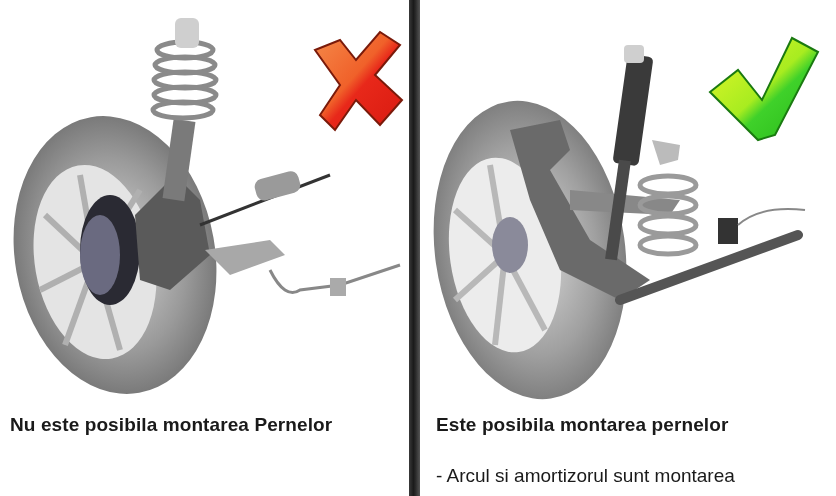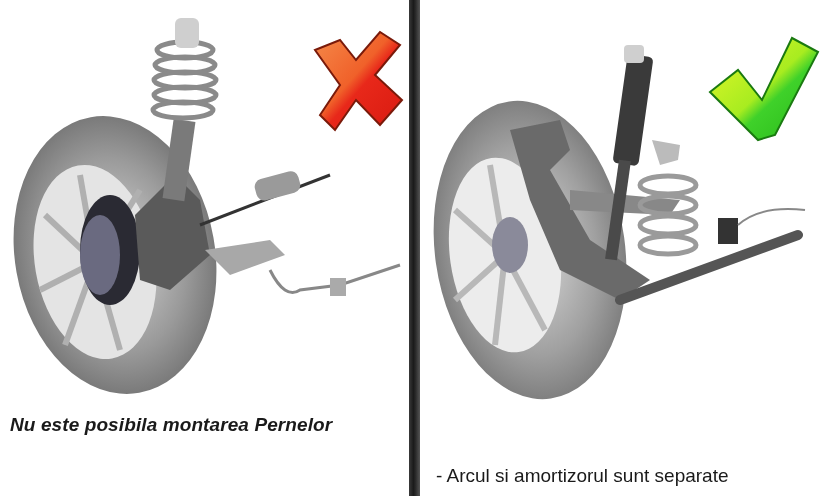--- a/index.html
+++ b/index.html
@@ -63,21 +63,21 @@
 
     <path d="M205 250 L270 240 L285 255 L230 275 Z" fill="#a8a8a8"></path>
 
     <path d="M270 270 Q285 300 300 290 L340 285 L400 265" fill="none" stroke="#888" stroke-width="3"></path>
     <rect x="330" y="278" width="16" height="18" fill="#aaa"></rect>
 
     <g>
       <path d="M315 50 L340 40 L356 60 L380 32 L400 45 L375 75 L402 100 L380 125 L356 100 L335 130 L320 115 L340 85 Z" fill="url(#xgrad)" stroke="#7a1a0a" stroke-width="2"></path>
     </g>
   </svg>
-  <div class="caption-title" style="left:10px;top:414px;font-style:italic;">Nu este posibila montarea Pernelor</div>
+  <div class="caption-title" style="left:10px;top:414px;">Nu este posibila montarea Pernelor</div>
 </div>
 
 <div class="divider"></div>
 
 <div class="panel right">
   <svg width="416" height="400" viewBox="0 0 416 400">
     <defs>
       <radialGradient id="tireR" cx="50%" cy="50%" r="50%">
         <stop offset="0%" stop-color="#dcdcdc"></stop>
         <stop offset="70%" stop-color="#a0a0a0"></stop>
@@ -118,14 +118,15 @@
     <path d="M232 140 L260 145 L258 160 L240 165 Z" fill="#bbb"></path>
 
     <line x1="200" y1="300" x2="378" y2="235" stroke="#555" stroke-width="10" stroke-linecap="round"></line>
     <rect x="298" y="218" width="20" height="26" fill="#333"></rect>
     <path d="M318 225 Q340 205 385 210" fill="none" stroke="#888" stroke-width="2"></path>
 
     <g>
       <path d="M290 92 L318 70 L342 100 L372 38 L398 52 L355 135 L338 140 Z" fill="url(#cgrad)" stroke="#1a7a10" stroke-width="2"></path>
     </g>
   </svg>
-  <div class="caption-desc" style="left:16px;top:465px;">- Arcul si amortizorul sunt separate</div>
+  <div class="caption-title" style="left:16px;top:414px;">Este posibila montarea pernelor</div>
+  <div class="caption-desc" style="left:16px;top:465px;">- Arcul si amortizorul sunt montarea</div>
 </div>
 
 </body></html>

